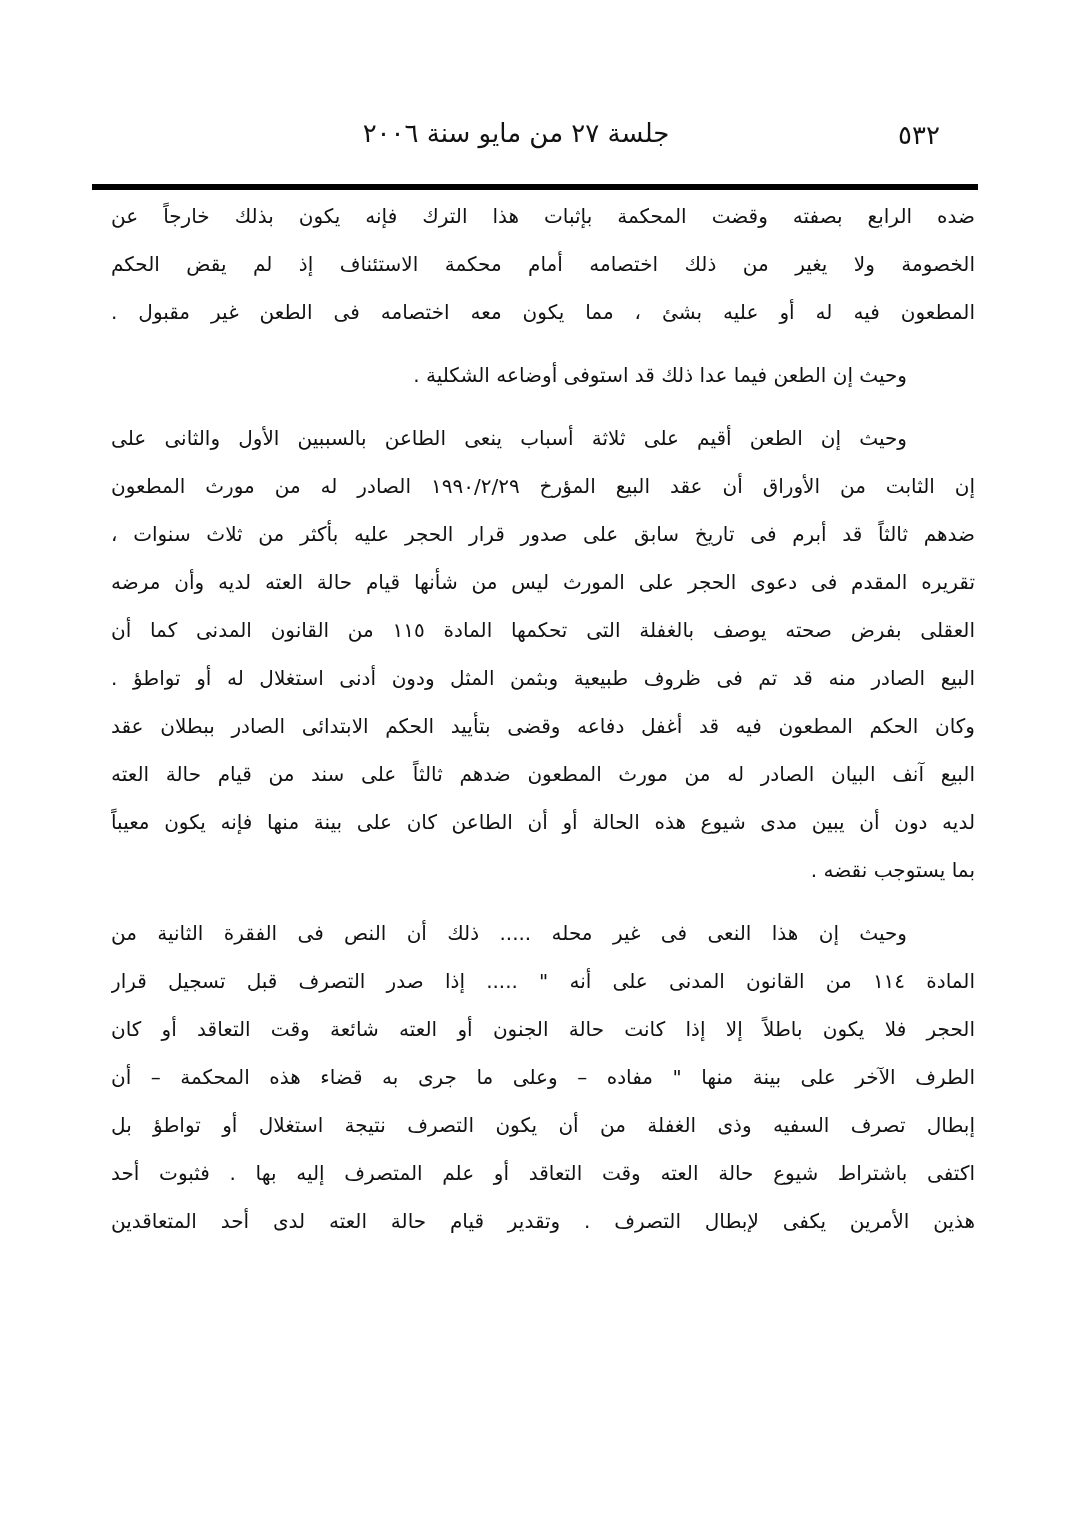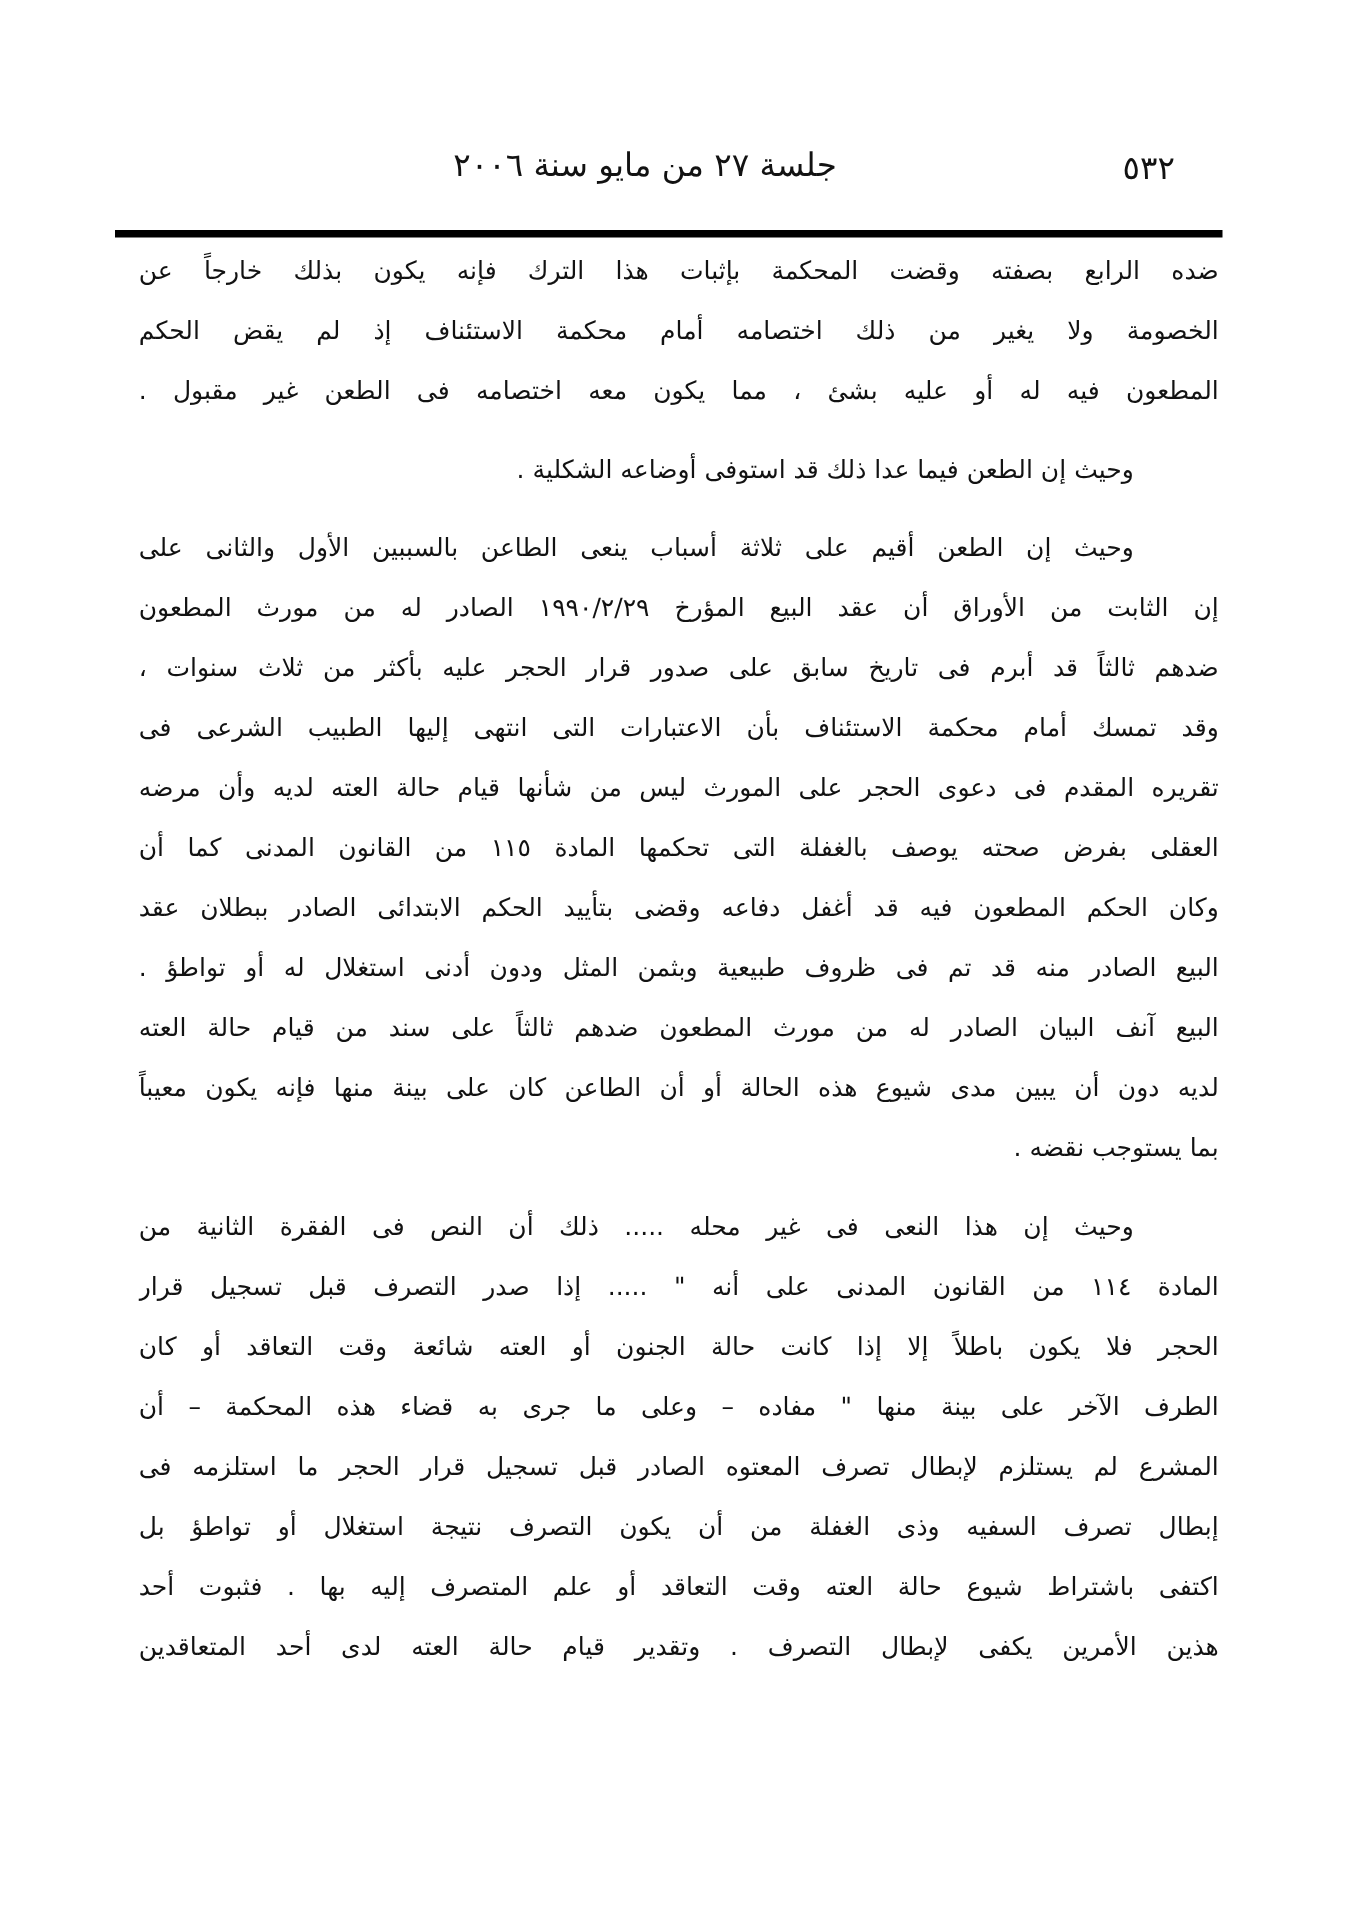--- a/index.html
+++ b/index.html
@@ -88,33 +88,31 @@
         <div class="line">الخصومة ولا يغير من ذلك اختصامه أمام محكمة الاستئناف إذ لم يقض الحكم</div>
         <div class="line">المطعون فيه له أو عليه بشئ ، مما يكون معه اختصامه فى الطعن غير مقبول .</div>
       </div>
       <div class="para indent">
         <div class="line firstline lastline">وحيث إن الطعن فيما عدا ذلك قد استوفى أوضاعه الشكلية .</div>
       </div>
       <div class="para indent">
         <div class="line firstline">وحيث إن الطعن أقيم على ثلاثة أسباب ينعى الطاعن بالسببين الأول والثانى على</div>
         <div class="line">إن الثابت من الأوراق أن عقد البيع المؤرخ ١٩٩٠/٢/٢٩ الصادر له من مورث المطعون</div>
         <div class="line">ضدهم ثالثاً قد أبرم فى تاريخ سابق على صدور قرار الحجر عليه بأكثر من ثلاث سنوات ،</div>
-        <div class="line">وقد تمسك أمام محكمة الاستئناف بأن الاعتبارات التى انتهى إليها الطبيب الشرعى فى</div>
         <div class="line">تقريره المقدم فى دعوى الحجر على المورث ليس من شأنها قيام حالة العته لديه وأن مرضه</div>
         <div class="line">العقلى بفرض صحته  يوصف بالغفلة التى تحكمها المادة ١١٥ من القانون المدنى كما أن</div>
+        <div class="line">البيع الصادر منه قد تم فى ظروف طبيعية وبثمن المثل ودون أدنى استغلال له أو تواطؤ .</div>
         <div class="line">وكان الحكم المطعون فيه قد أغفل دفاعه وقضى بتأييد الحكم الابتدائى الصادر ببطلان عقد</div>
-        <div class="line">البيع الصادر منه قد تم فى ظروف طبيعية وبثمن المثل ودون أدنى استغلال له أو تواطؤ .</div>
         <div class="line">البيع آنف البيان الصادر له من مورث المطعون ضدهم ثالثاً على سند من قيام حالة العته</div>
         <div class="line">لديه دون أن يبين مدى شيوع هذه الحالة أو أن الطاعن كان على بينة منها فإنه يكون معيباً</div>
         <div class="line lastline">بما يستوجب نقضه .</div>
       </div>
       <div class="para indent">
         <div class="line firstline">وحيث إن هذا النعى فى غير محله ..... ذلك أن النص فى الفقرة الثانية من</div>
         <div class="line">المادة ١١٤ من القانون المدنى على أنه " ..... إذا صدر التصرف قبل تسجيل قرار</div>
         <div class="line">الحجر فلا يكون باطلاً إلا إذا كانت حالة الجنون أو العته شائعة وقت التعاقد أو كان</div>
         <div class="line">الطرف الآخر على بينة منها " مفاده – وعلى ما جرى به قضاء هذه المحكمة – أن</div>
-        <div class="line">المشرع لم يستلزم لإبطال تصرف المعتوه الصادر قبل تسجيل قرار الحجر ما استلزمه فى</div>
         <div class="line">إبطال تصرف السفيه وذى الغفلة من أن يكون التصرف نتيجة استغلال أو تواطؤ بل</div>
         <div class="line">اكتفى باشتراط شيوع حالة العته وقت التعاقد أو علم المتصرف إليه بها . فثبوت أحد</div>
         <div class="line">هذين الأمرين يكفى لإبطال التصرف . وتقدير قيام حالة العته لدى أحد المتعاقدين</div>
       </div>
     </div>
 </div>
 
 </body></html>

